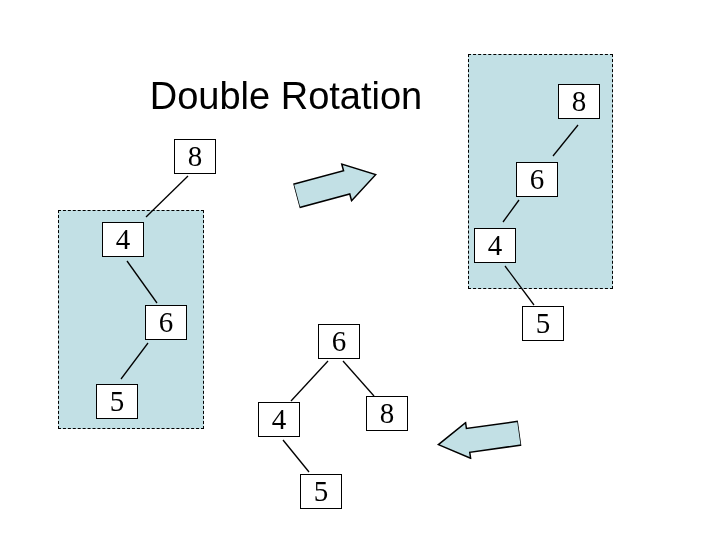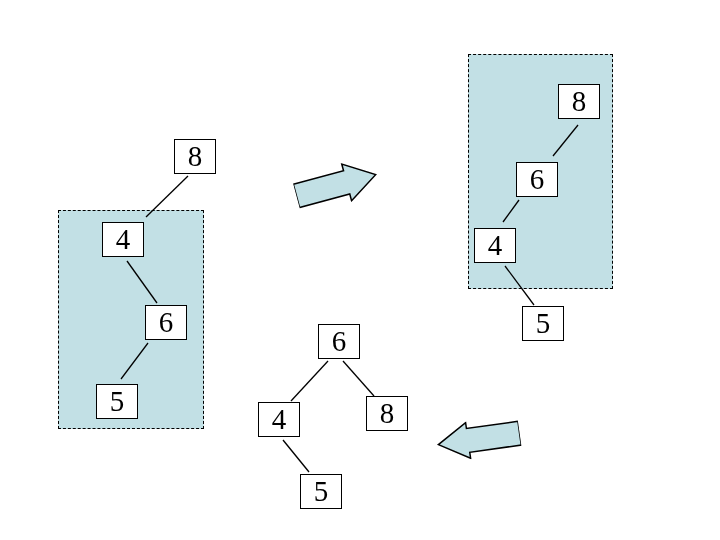--- a/index.html
+++ b/index.html
@@ -36,20 +36,21 @@
   .n-b5 { left:300px; top:474px; }
   .arrow { position:absolute; }
   .arrow-top    { left:295px; top:165px; transform:rotate(-15deg); }
   .arrow-bottom { left:436px; top:420px; transform:rotate(-8deg); }
 </style>
 </head>
 <body>
 
 <div class="slide">
 
+  <div class="title">Double Rotation</div>
 
   <div class="region region-left"></div>
   <div class="region region-right"></div>
 
   <svg class="edges" viewBox="0 0 720 540">
     <g stroke="#000000" stroke-width="1.3">
       <line x1="188" y1="176" x2="146" y2="217"></line>
       <line x1="127" y1="261" x2="157" y2="303"></line>
       <line x1="148" y1="343" x2="121" y2="379"></line>
       <line x1="578" y1="125" x2="553" y2="156"></line>

